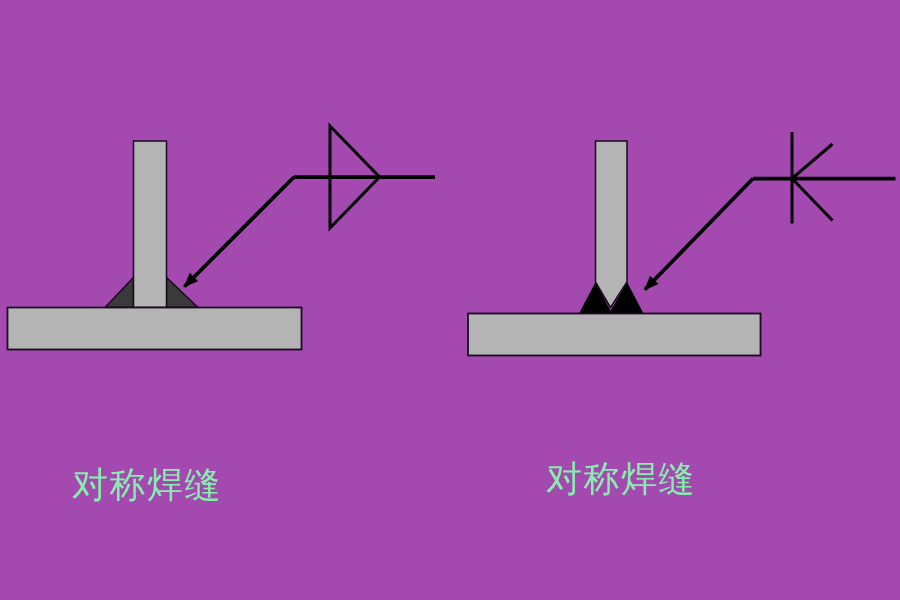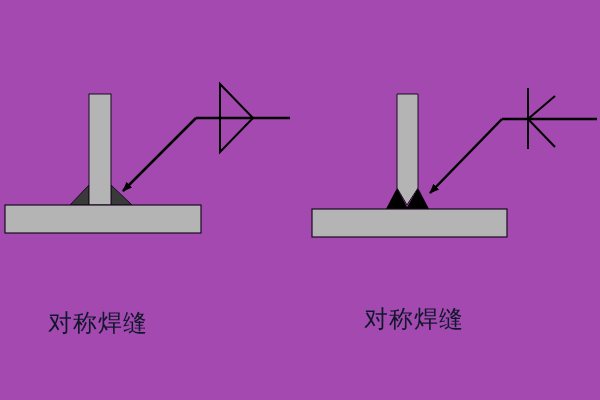--- a/index.html
+++ b/index.html
@@ -2,21 +2,21 @@
 <html><head>
   <meta charset="utf-8">
   <style>
     html, body { margin: 0; padding: 0; }
     body { width: 600px; height: 400px; background: #a349b0; position: relative; overflow: hidden; }
     #diagram { position: absolute; left: 0; top: 0; }
     .caption {
       position: absolute;
       font-family: "DejaVu Sans", sans-serif;
       font-size: 24px;
-      color: #0f172a;
+      color: #86efac;
       letter-spacing: 1px;
       white-space: nowrap;
     }
   </style>
 </head>
 <body>
 
 <svg id="diagram" width="600" height="400" viewBox="0 0 600 400" xmlns="http://www.w3.org/2000/svg">
   <defs>
     <marker id="arrowhead" markerWidth="10" markerHeight="8" refX="9" refY="4" orient="auto" markerUnits="userSpaceOnUse">

